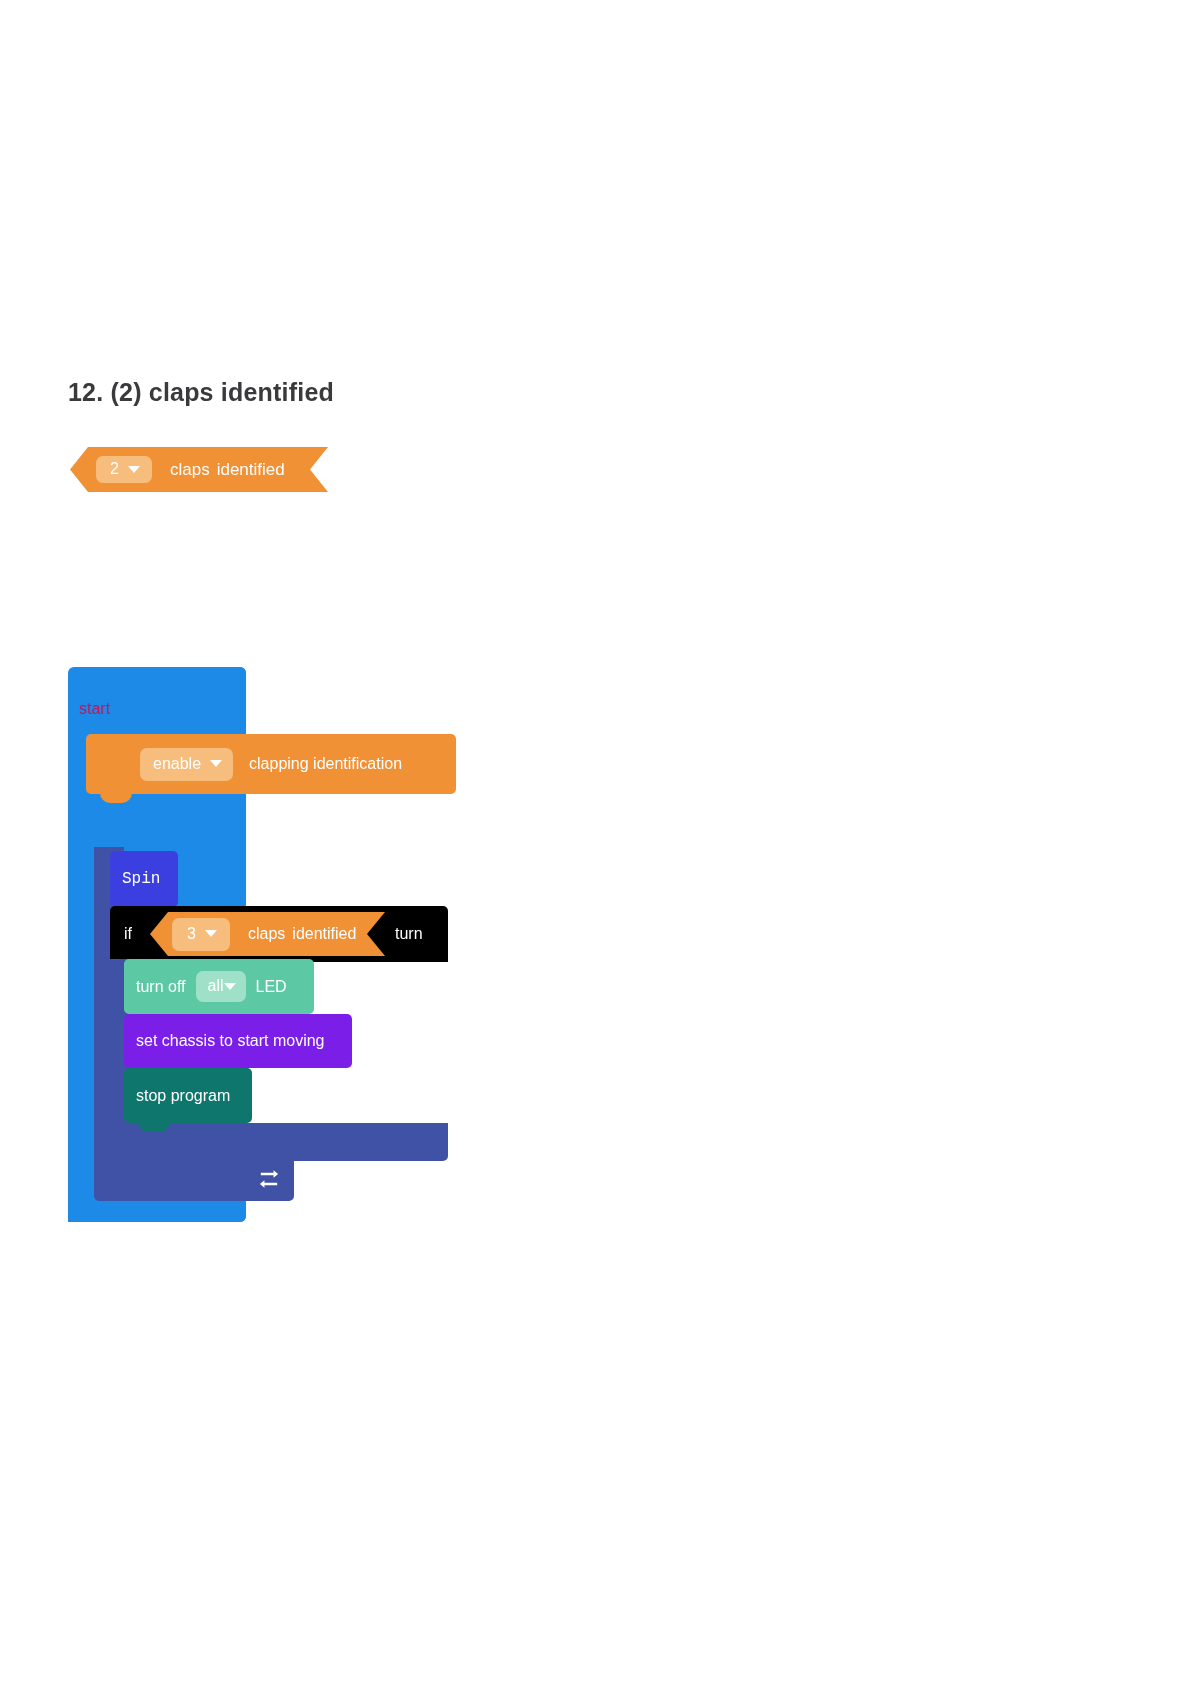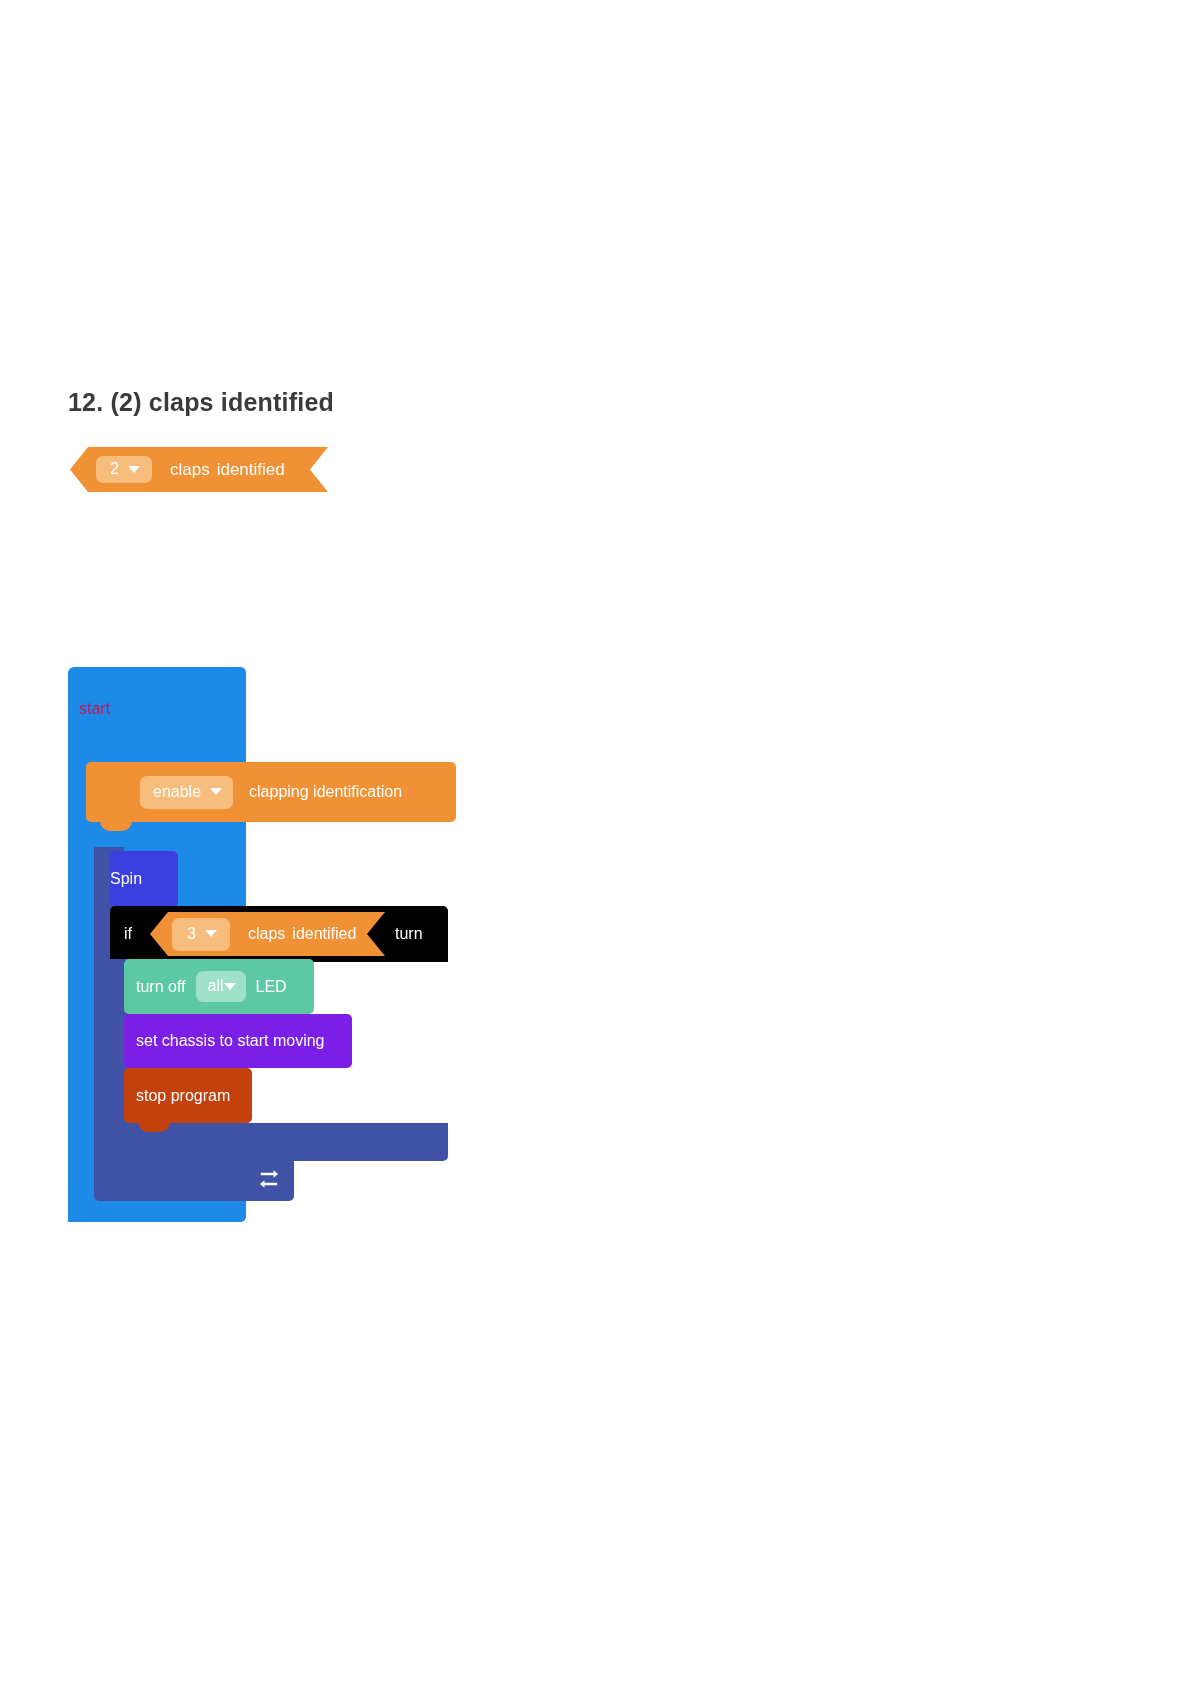--- a/index.html
+++ b/index.html
@@ -12,21 +12,21 @@
     height: 1684px;
     position: relative;
     font-family: "Liberation Sans", sans-serif;
     overflow: hidden;
   }
 
   
   .page-heading {
     position: absolute;
     left: 68px;
-    top: 388px;
+    top: 378px;
     font-size: 25px;
     font-weight: bold;
     color: #3a3a3c;
     letter-spacing: 0.2px;
     white-space: nowrap;
   }
 
   
   .hex-block {
     position: absolute;
@@ -139,21 +139,20 @@
     border-radius: 5px;
     white-space: nowrap;
   }
 
   
   .blk-enable {
     left: 18px; top: 67px;
     width: 370px; height: 60px;
     background: #f09136;
     padding-left: 54px;
-    margin-top: 28px;
   }
   .blk-enable .label { margin-left: 16px; }
 
   
   .loop-always-head {
     left: 26px; top: 127px;
     width: 188px; height: 57px;
     background: #4052a6;
     padding-left: 16px;
     border-radius: 5px 5px 0 0;
@@ -177,20 +176,22 @@
     top: 10px;
     width: 22px;
     height: 20px;
   }
 
   
   .blk-spin {
     left: 42px; top: 184px;
     width: 68px; height: 56px;
     background: #3b3fe0;
+    padding-left: 12px;
+    font-family: Liberation Mono, monospace;
   }
 
   
   .if-head {
     left: 42px; top: 239px;
     width: 338px; height: 56px;
     background: #000000;
     padding-left: 14px;
     border-radius: 5px 5px 0 0;
   }
@@ -245,21 +246,21 @@
     left: 56px; top: 347px;
     width: 228px; height: 54px;
     background: #7b1fe8;
     padding-left: 12px;
   }
 
   
   .blk-stop {
     left: 56px; top: 401px;
     width: 128px; height: 55px;
-    background: #c2410c;
+    background: #0f766e;
     padding-left: 12px;
   }
 
   .nub {
     position: absolute;
     width: 32px;
     height: 10px;
     background: inherit;
     border-radius: 0 0 11px 11px;
     left: 14px;

